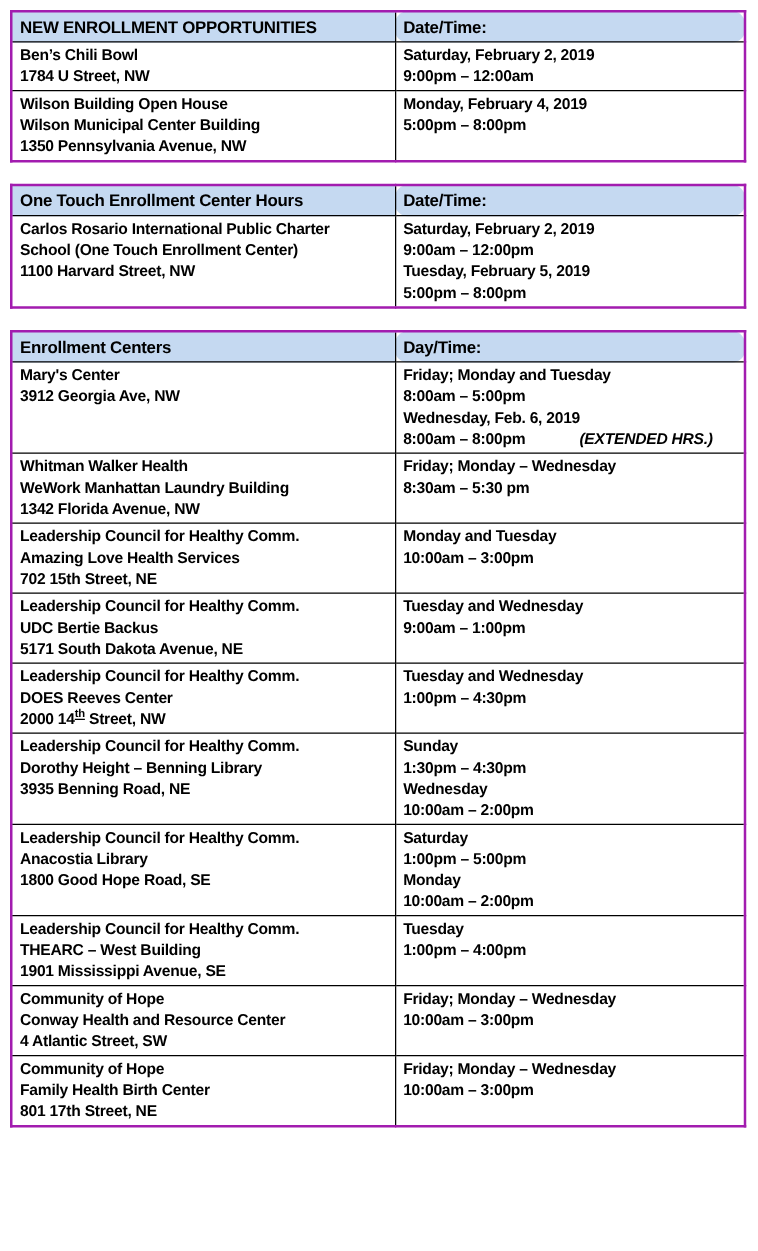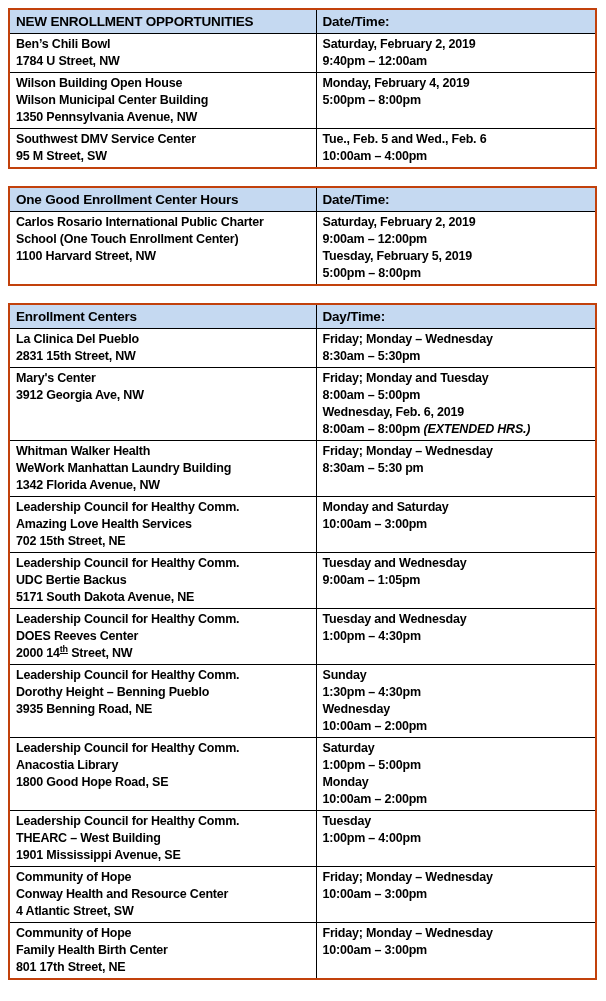--- a/index.html
+++ b/index.html
@@ -12,21 +12,21 @@
   .page {
     width: 606px;
     height: 1001px;
     padding: 8px 8px 0 8px;
     background: #ffffff;
   }
   table.sched {
     border-collapse: collapse;
     width: 589px;
     table-layout: fixed;
-    border: 2px solid #c2410c;
+    border: 2px solid #a21caf;
     margin: 0 0 17px 0;
   }
   table.sched th,
   table.sched td {
     border: 1.5px solid #000000;
     vertical-align: top;
     text-align: left;
     color: #000000;
     letter-spacing: -0.2px;
   }
@@ -37,24 +37,24 @@
     line-height: 17px;
     padding: 3px 5px 3px 6px;
   }
   table.sched td {
     font-size: 12.5px;
     font-weight: bold;
     line-height: 17px;
     padding: 2px 5px 2px 6px;
   }
   .col-l { width: 52.3%; }
-  .col-r { width: 47.7%; }
+  .col-r { width: 47.7%; border-radius: 10px; }
   .line { min-height: 17px; }
   .rg { font-weight: bold; }
-  .it { font-style: italic; }
+  .it { font-style: italic; margin-left: 40px; }
   sup {
     font-size: 9px;
     font-weight: bold;
     vertical-align: super;
     line-height: 0;
     text-decoration: underline;
   }
 </style>
 </head>
 <body>
@@ -69,51 +69,41 @@
       </tr>
     </thead>
     <tbody>
         <tr>
           <td>
             <div class="line"><span>Ben’s Chili Bowl</span></div>
             <div class="line"><span>1784 U Street, NW</span></div>
           </td>
           <td>
             <div class="line"><span>Saturday, February 2, 2019</span></div>
-            <div class="line"><span>9:40pm – 12:00am</span></div>
+            <div class="line"><span>9:00pm – 12:00am</span></div>
           </td>
         </tr>
         <tr>
           <td>
             <div class="line"><span>Wilson Building Open House</span></div>
             <div class="line"><span>Wilson Municipal Center Building</span></div>
             <div class="line"><span>1350 Pennsylvania Avenue, NW</span></div>
           </td>
           <td>
             <div class="line"><span>Monday, February 4, 2019</span></div>
             <div class="line"><span>5:00pm – 8:00pm</span></div>
           </td>
         </tr>
-        <tr>
-          <td>
-            <div class="line"><span>Southwest DMV Service Center</span></div>
-            <div class="line"><span>95 M Street, SW</span></div>
-          </td>
-          <td>
-            <div class="line"><span>Tue., Feb. 5 and Wed., Feb. 6</span></div>
-            <div class="line"><span>10:00am – 4:00pm</span></div>
-          </td>
-        </tr>
       </tbody>
   </table>
 
   <table class="sched">
     <thead>
       <tr>
-        <th class="col-l">One Good Enrollment Center Hours</th>
+        <th class="col-l">One Touch Enrollment Center Hours</th>
         <th class="col-r">Date/Time:</th>
       </tr>
     </thead>
     <tbody>
         <tr>
           <td>
             <div class="line"><span>Carlos Rosario International Public Charter</span></div>
             <div class="line"><span>School (One Touch Enrollment Center)</span></div>
             <div class="line"><span>1100 Harvard Street, NW</span></div>
           </td>
@@ -130,30 +120,20 @@
   <table class="sched">
     <thead>
       <tr>
         <th class="col-l">Enrollment Centers</th>
         <th class="col-r">Day/Time:</th>
       </tr>
     </thead>
     <tbody>
         <tr>
           <td>
-            <div class="line"><span>La Clinica Del Pueblo</span></div>
-            <div class="line"><span>2831 15th Street, NW</span></div>
-          </td>
-          <td>
-            <div class="line"><span>Friday; Monday – Wednesday</span></div>
-            <div class="line"><span>8:30am – 5:30pm</span></div>
-          </td>
-        </tr>
-        <tr>
-          <td>
             <div class="line"><span>Mary's Center</span></div>
             <div class="line"><span>3912 Georgia Ave, NW</span></div>
           </td>
           <td>
             <div class="line"><span>Friday; Monday and Tuesday</span></div>
             <div class="line"><span>8:00am – 5:00pm</span></div>
             <div class="line"><span>Wednesday, Feb. 6, 2019</span></div>
             <div class="line"><span>8:00am – 8:00pm </span><span class="it">(EXTENDED HRS.)</span></div>
           </td>
         </tr>
@@ -168,50 +148,50 @@
             <div class="line"><span>8:30am – 5:30 pm</span></div>
           </td>
         </tr>
         <tr>
           <td>
             <div class="line"><span>Leadership Council for Healthy Comm.</span></div>
             <div class="line"><span>Amazing Love Health Services</span></div>
             <div class="line"><span>702 15th Street, NE</span></div>
           </td>
           <td>
-            <div class="line"><span>Monday and Saturday</span></div>
+            <div class="line"><span>Monday and Tuesday</span></div>
             <div class="line"><span>10:00am – 3:00pm</span></div>
           </td>
         </tr>
         <tr>
           <td>
             <div class="line"><span>Leadership Council for Healthy Comm.</span></div>
             <div class="line"><span>UDC Bertie Backus</span></div>
             <div class="line"><span>5171 South Dakota Avenue, NE</span></div>
           </td>
           <td>
             <div class="line"><span>Tuesday and Wednesday</span></div>
-            <div class="line"><span>9:00am – 1:05pm</span></div>
+            <div class="line"><span>9:00am – 1:00pm</span></div>
           </td>
         </tr>
         <tr>
           <td>
             <div class="line"><span>Leadership Council for Healthy Comm.</span></div>
             <div class="line"><span>DOES Reeves Center</span></div>
             <div class="line"><span>2000 14</span><sup>th</sup><span> Street, NW</span></div>
           </td>
           <td>
             <div class="line"><span>Tuesday and Wednesday</span></div>
             <div class="line"><span>1:00pm – 4:30pm</span></div>
           </td>
         </tr>
         <tr>
           <td>
             <div class="line"><span>Leadership Council for Healthy Comm.</span></div>
-            <div class="line"><span>Dorothy Height – Benning Pueblo</span></div>
+            <div class="line"><span>Dorothy Height – Benning Library</span></div>
             <div class="line"><span>3935 Benning Road, NE</span></div>
           </td>
           <td>
             <div class="line"><span>Sunday</span></div>
             <div class="line"><span>1:30pm – 4:30pm</span></div>
             <div class="line"><span>Wednesday</span></div>
             <div class="line"><span>10:00am – 2:00pm</span></div>
           </td>
         </tr>
         <tr>

